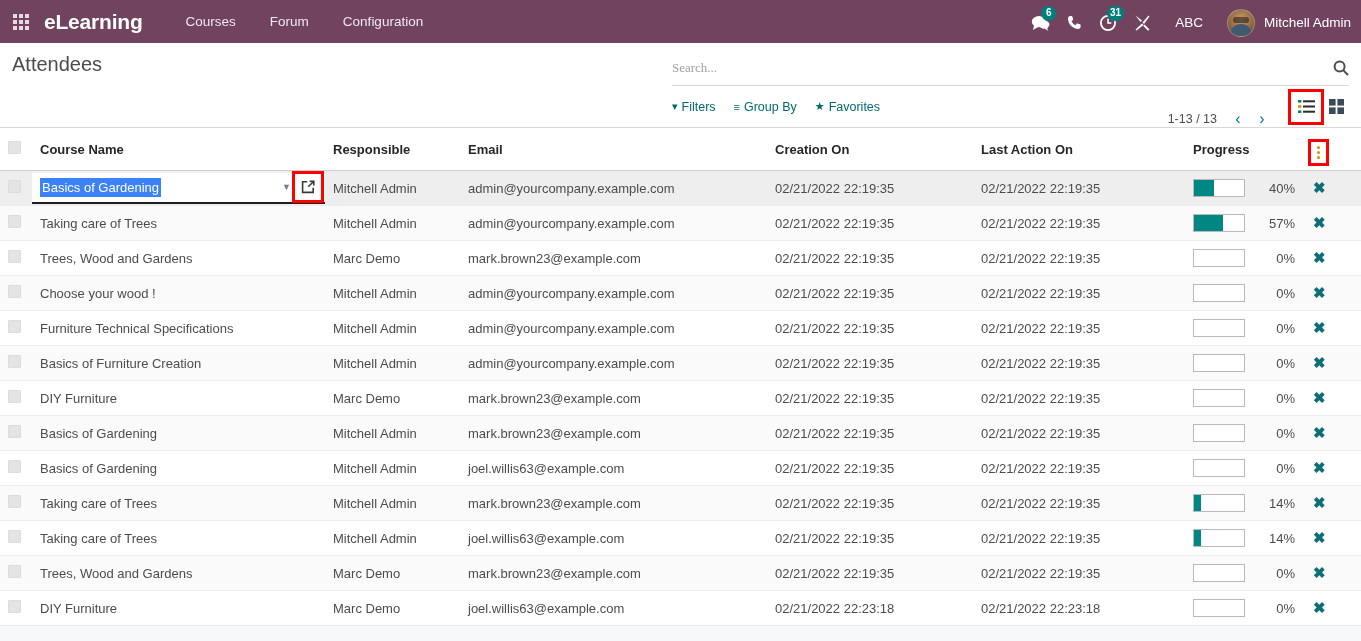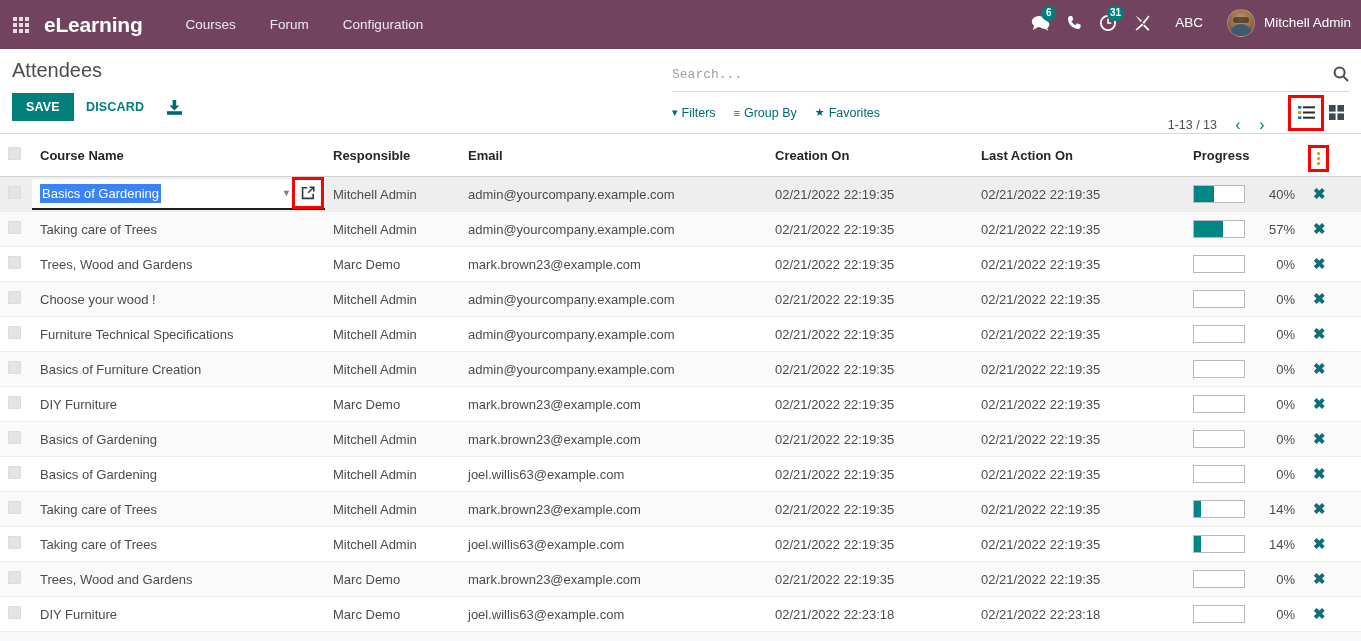--- a/index.html
+++ b/index.html
@@ -5,21 +5,21 @@
   * { box-sizing: border-box; margin: 0; padding: 0; }
   html, body {
     width: 1361px; height: 641px;
     font-family: "Liberation Sans", sans-serif;
     background: #ffffff;
     overflow: hidden;
   }
 
   
   .navbar {
-    height: 49px;
+    height: 43px;
     background: #71435f;
     display: flex;
     align-items: center;
     color: #ffffff;
     padding: 0 12px 0 6px;
     position: relative;
   }
   .apps-grid {
     width: 30px; height: 45px;
     display: flex; align-items: center; justify-content: center;
@@ -114,21 +114,21 @@
     position: absolute; left: 672px; right: 12px; top: 0;
   }
   .search-row {
     display: flex; align-items: center;
     border-bottom: 1px solid #d8d8d8;
     height: 43px; padding-top: 8px;
   }
   .search-input {
     flex: 1; border: none; outline: none;
     font-size: 13px; color: #4c4c4c;
-    font-family: Liberation Mono, monospace;
+    font-family: Liberation Serif, serif;
     background: transparent;
   }
   .search-input::placeholder { color: #a0a0a0; }
   .search-icon-btn { cursor: pointer; padding-left: 8px; display: flex; }
   .search-icon-btn svg { stroke: #4c4c4c; fill: none; stroke-width: 2; }
 
   .filters-row {
     display: flex; align-items: center;
     height: 41px; position: relative;
   }
@@ -298,31 +298,20 @@
       <div class="avatar"></div>
       <span class="user-name">Mitchell Admin</span>
     </div>
   </div>
 </div>
 
 <div class="control-panel">
 
   <div class="cp-left">
     <div class="page-title">Attendees</div>
-    <div class="cp-buttons">
-      <button class="btn-save">SAVE</button>
-      <button class="btn-discard">DISCARD</button>
-      <span class="export-icon">
-        <svg width="17" height="17" viewBox="0 0 17 17">
-          <rect x="6.6" y="1" width="3.6" height="6"></rect>
-          <path d="M3.4 6.4 L13.4 6.4 L8.4 11.6 Z"></path>
-          <rect x="1" y="12.2" width="15" height="3.6"></rect>
-        </svg>
-      </span>
-    </div>
   </div>
 
   <div class="cp-right">
     <div class="search-row">
       <input class="search-input" type="text" placeholder="Search..." style="">
       <span class="search-icon-btn">
         <svg width="16" height="16" viewBox="0 0 16 16">
           <circle cx="6.6" cy="6.6" r="5"></circle>
           <line x1="10.4" y1="10.4" x2="15" y2="15"></line>
         </svg>

